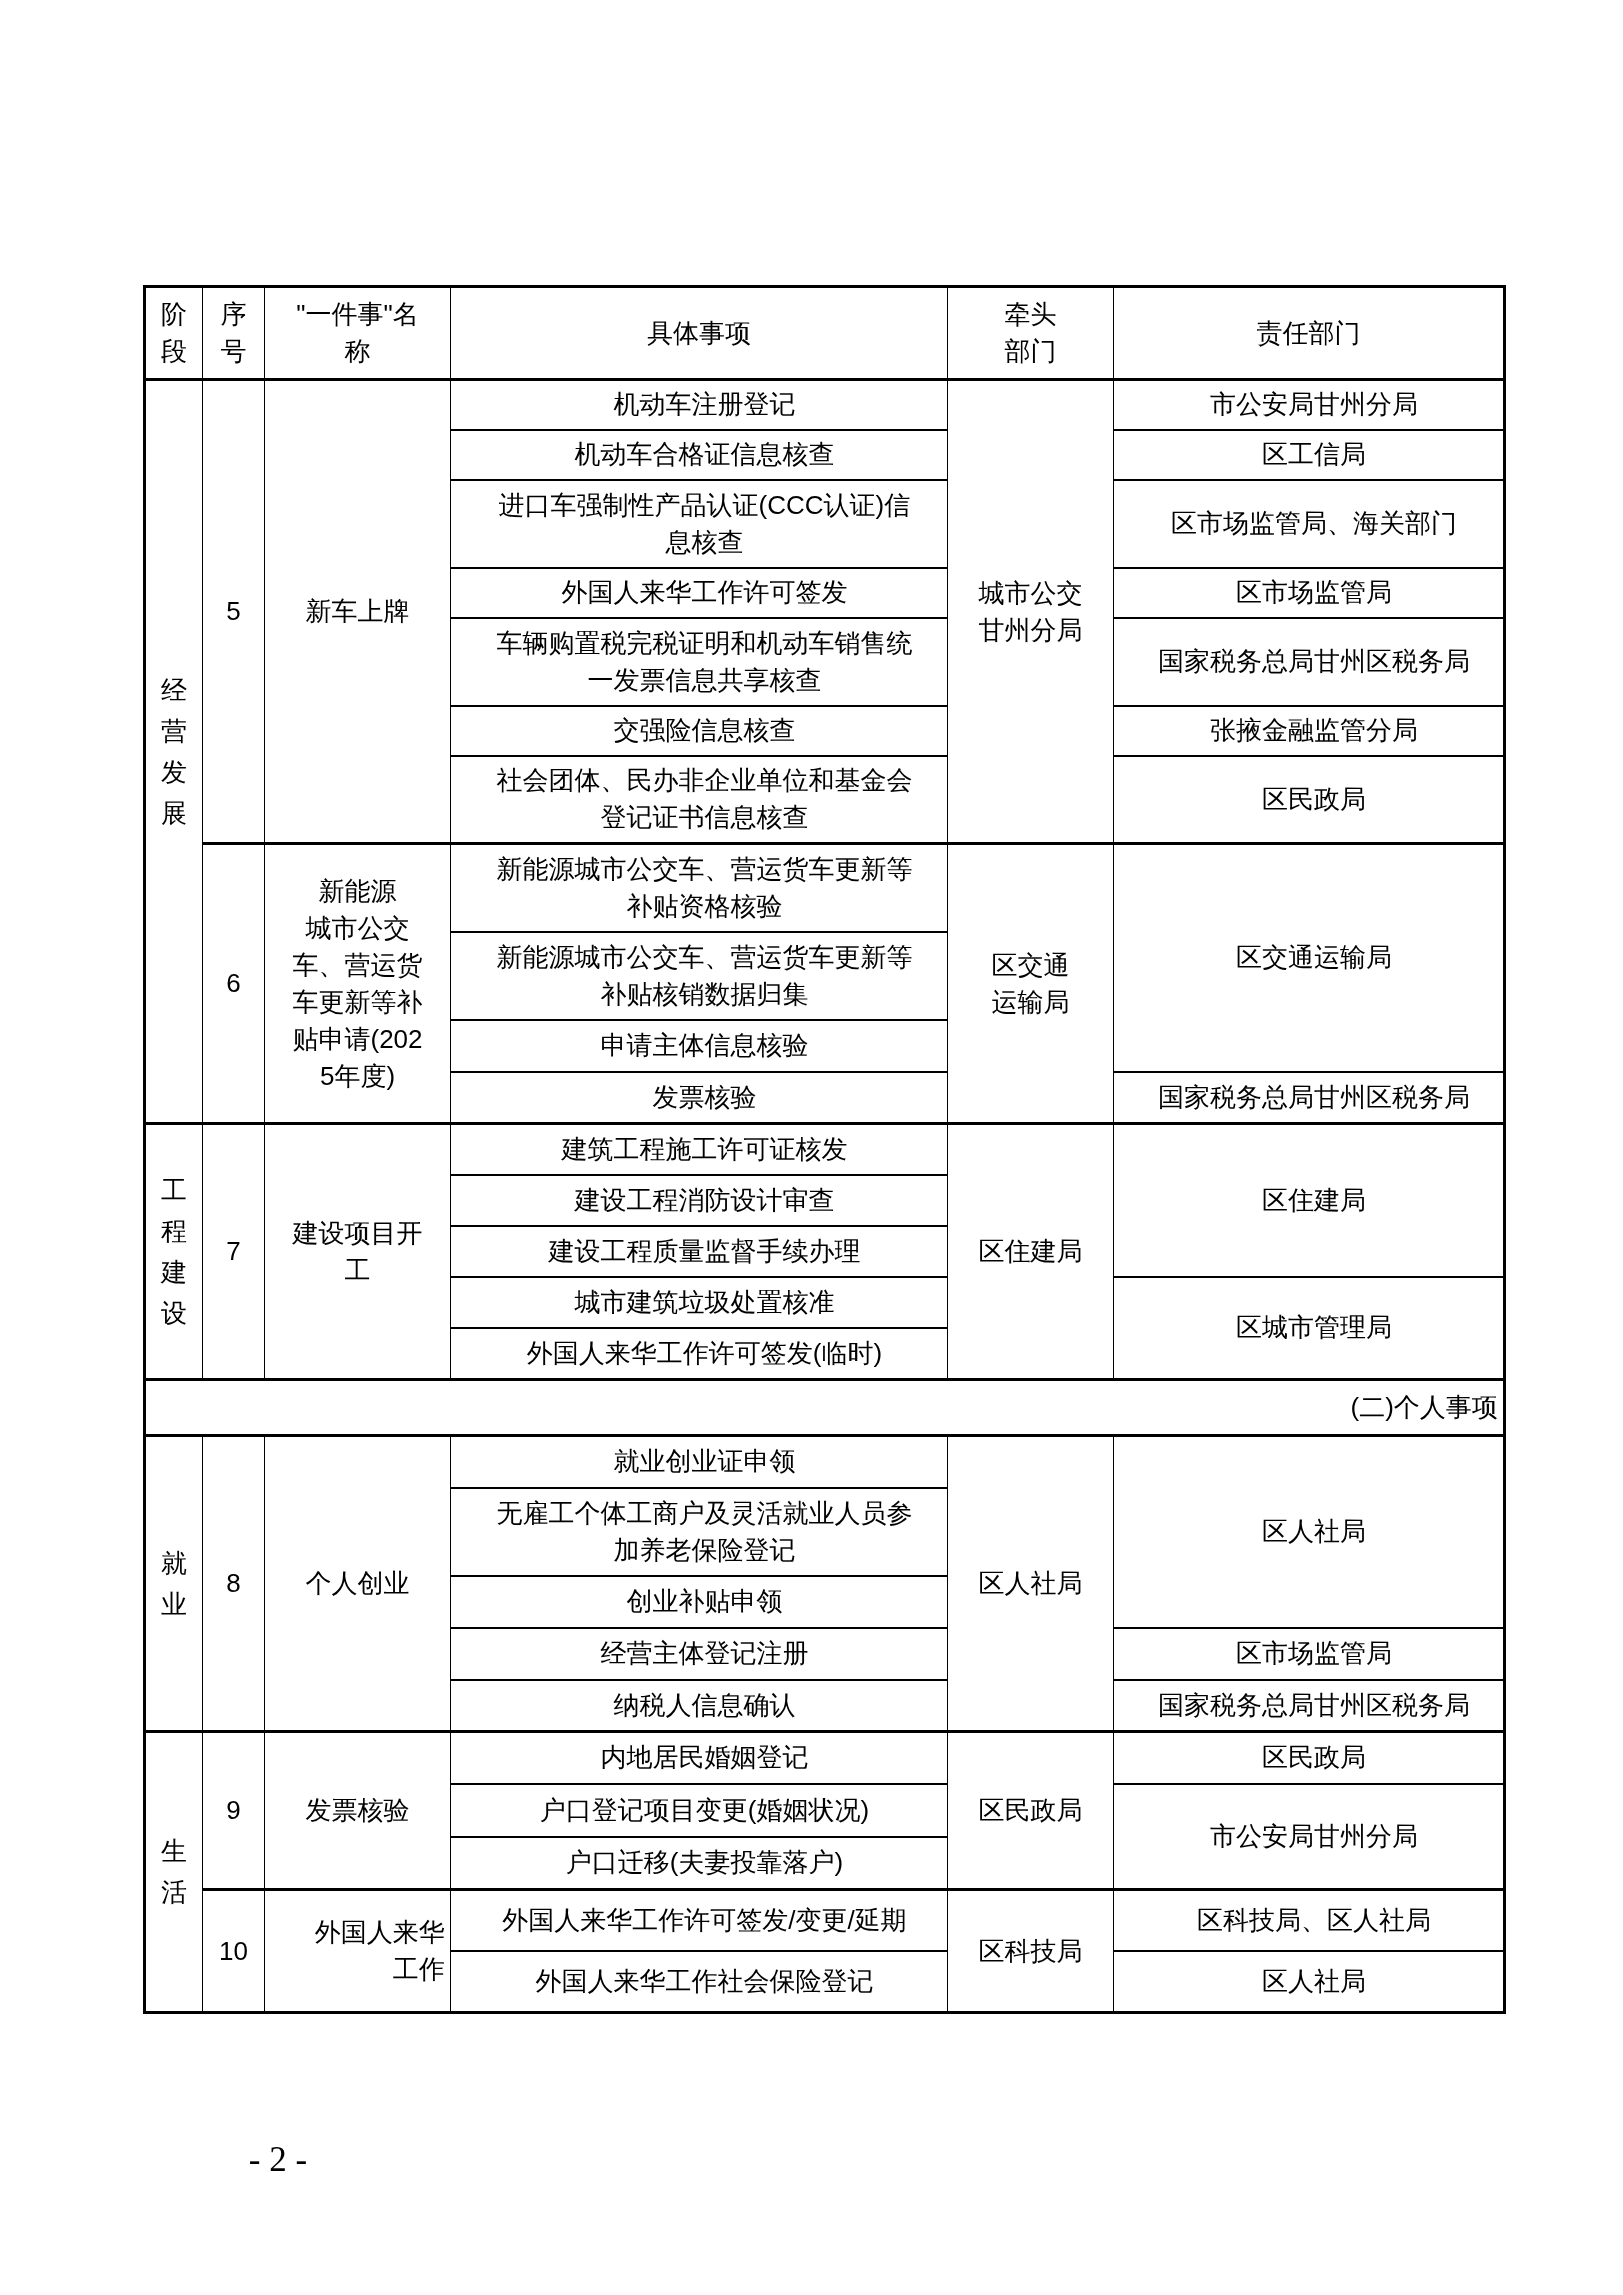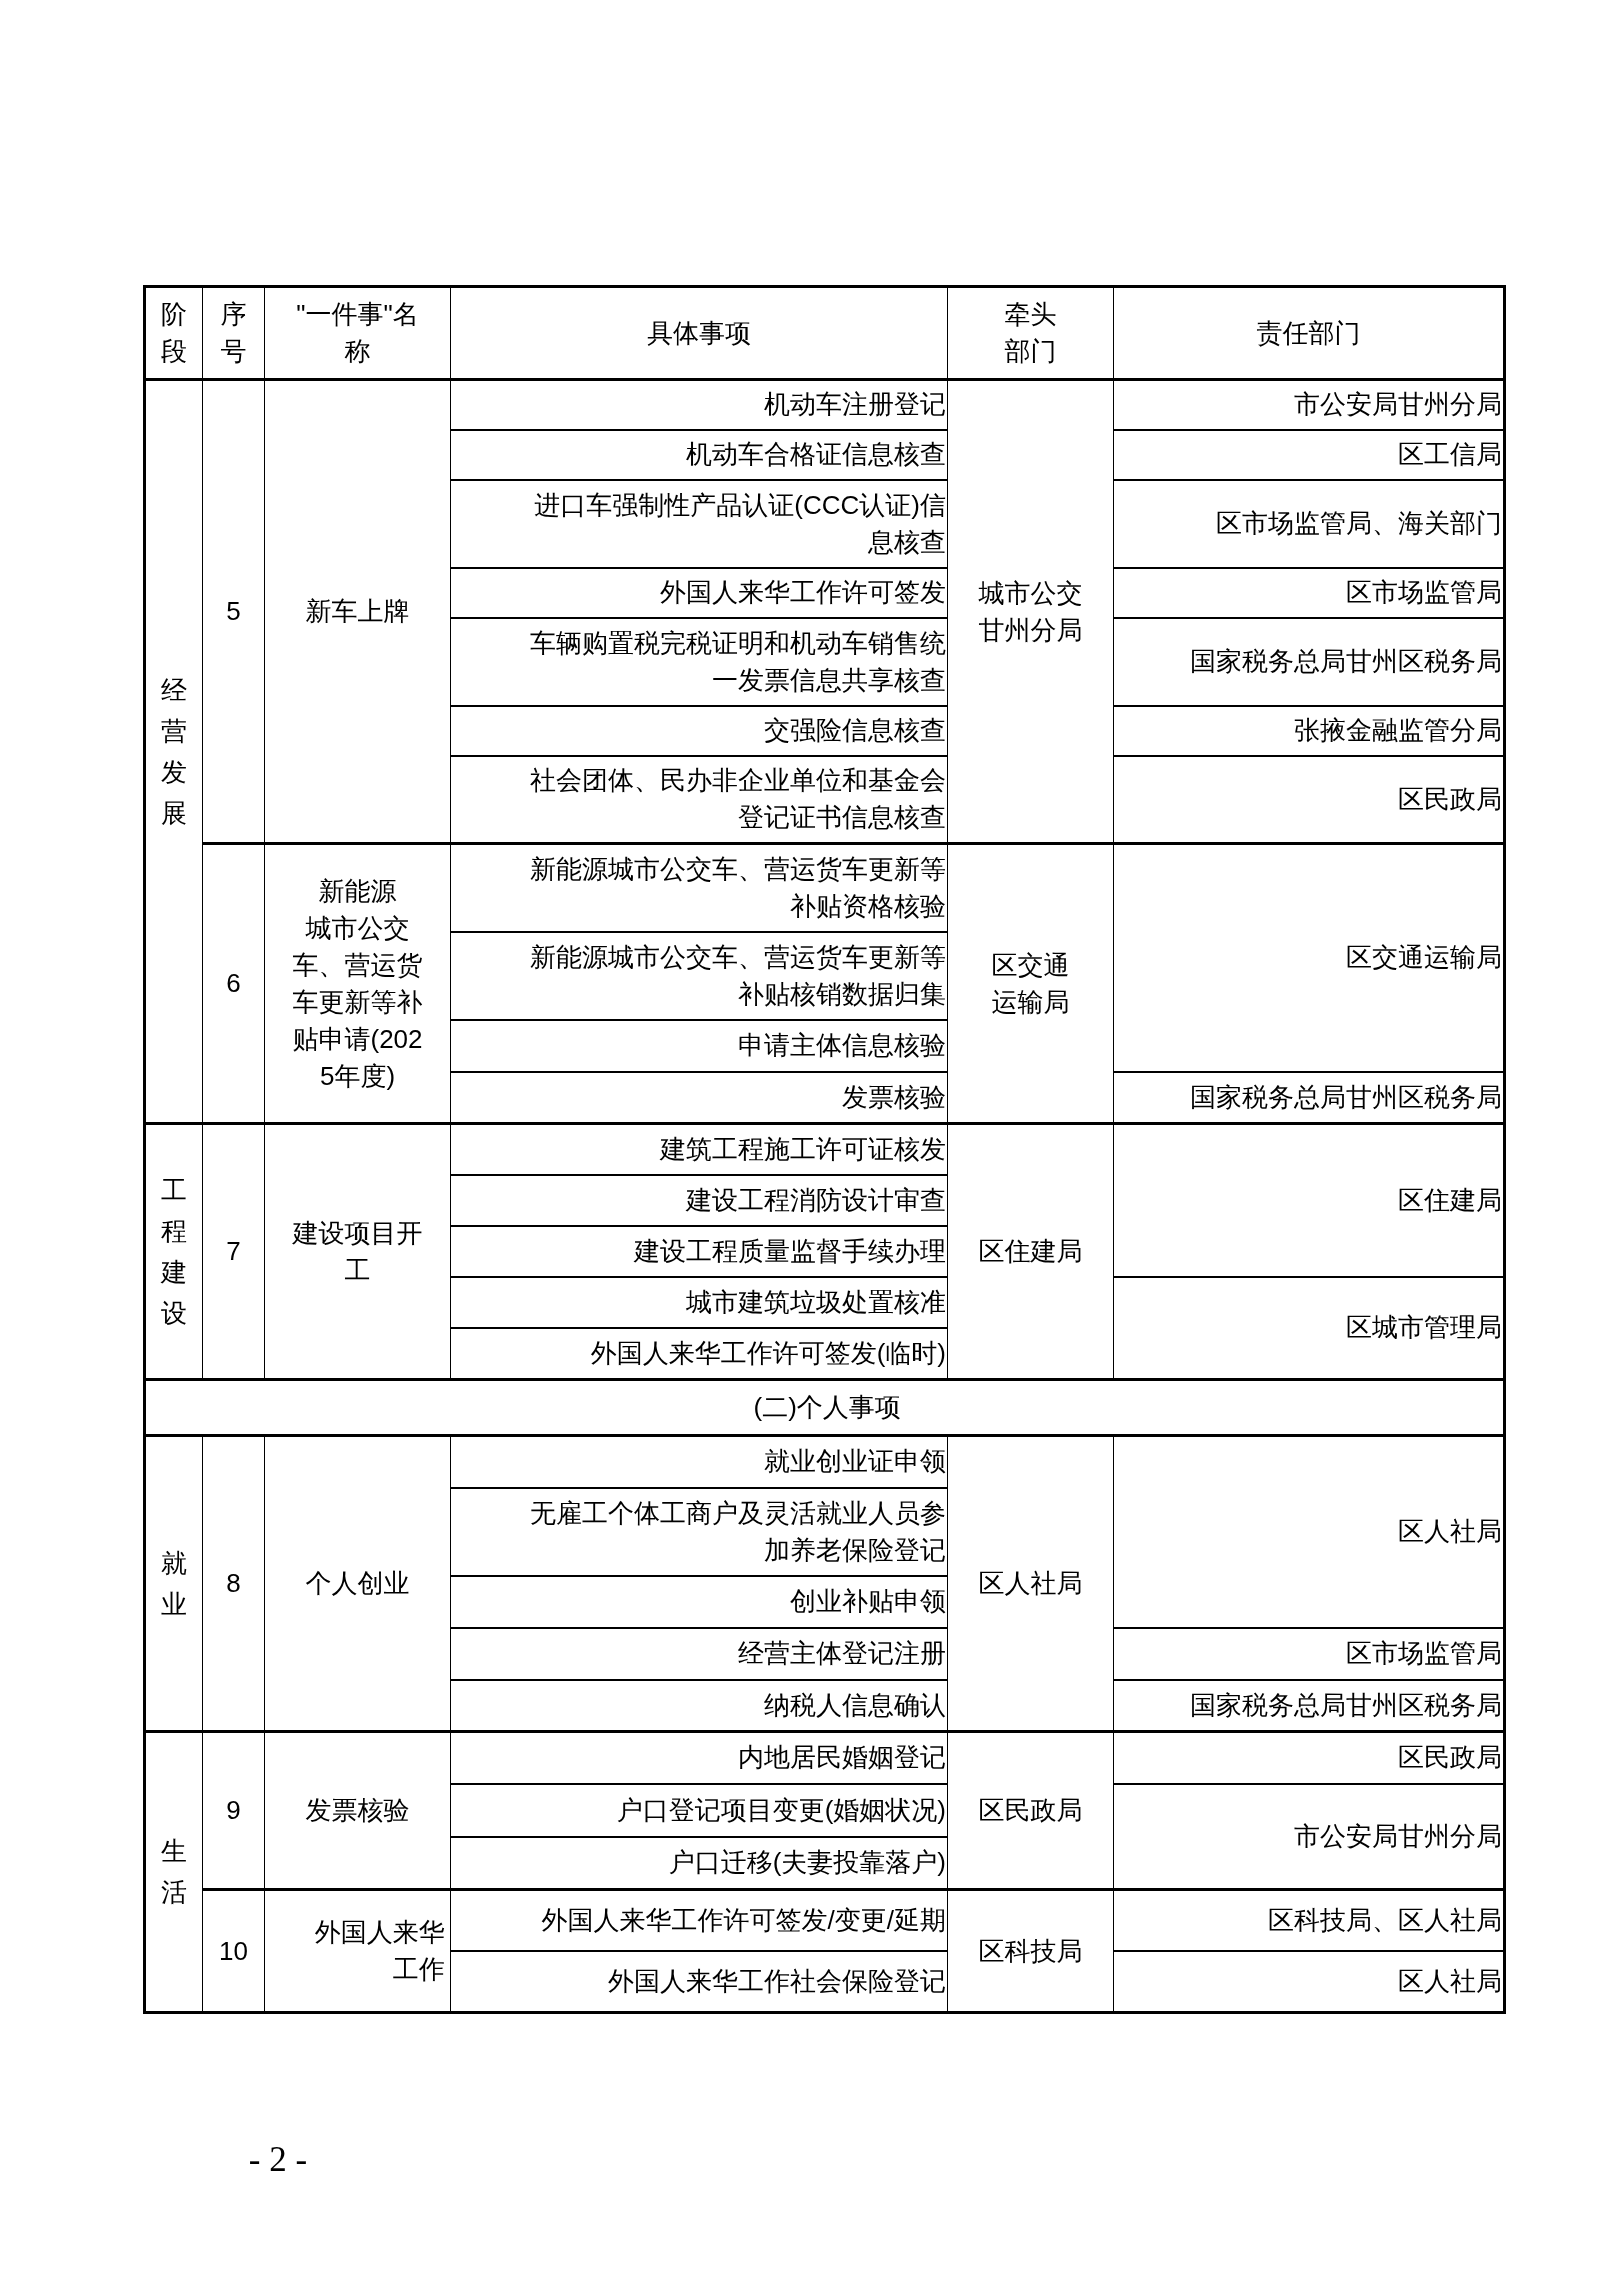--- a/index.html
+++ b/index.html
@@ -27,23 +27,23 @@
     line-height:37px;
     white-space:pre-line;
     vertical-align:middle;
     text-align:center;
     padding:2.6px 5.2px;
     overflow:hidden;
     word-break:break-all;
   }
   tr.thead td{border-bottom:3.3px solid #000;}
   tr.group-start td, tr.divider td{border-top:3.3px solid #000;}
-  tr.divider td{border-bottom:3.3px solid #000;text-align:center;padding-left:10.5px;}
+  tr.divider td{border-bottom:3.3px solid #000;text-align:right;padding-left:10.5px;}
   td.item-cell, td.resp-cell{
-    text-align:right;
+    text-align:center;
     padding-left:11.8px;
     padding-right:1px;
   }
   td.stage-cell{line-height:41px;}
   td.name-left{text-align:right;padding-left:9.2px;}
   .footer-num{
     position:absolute;
     left:229px;top:2140px;
     width:98px;
     text-align:center;

